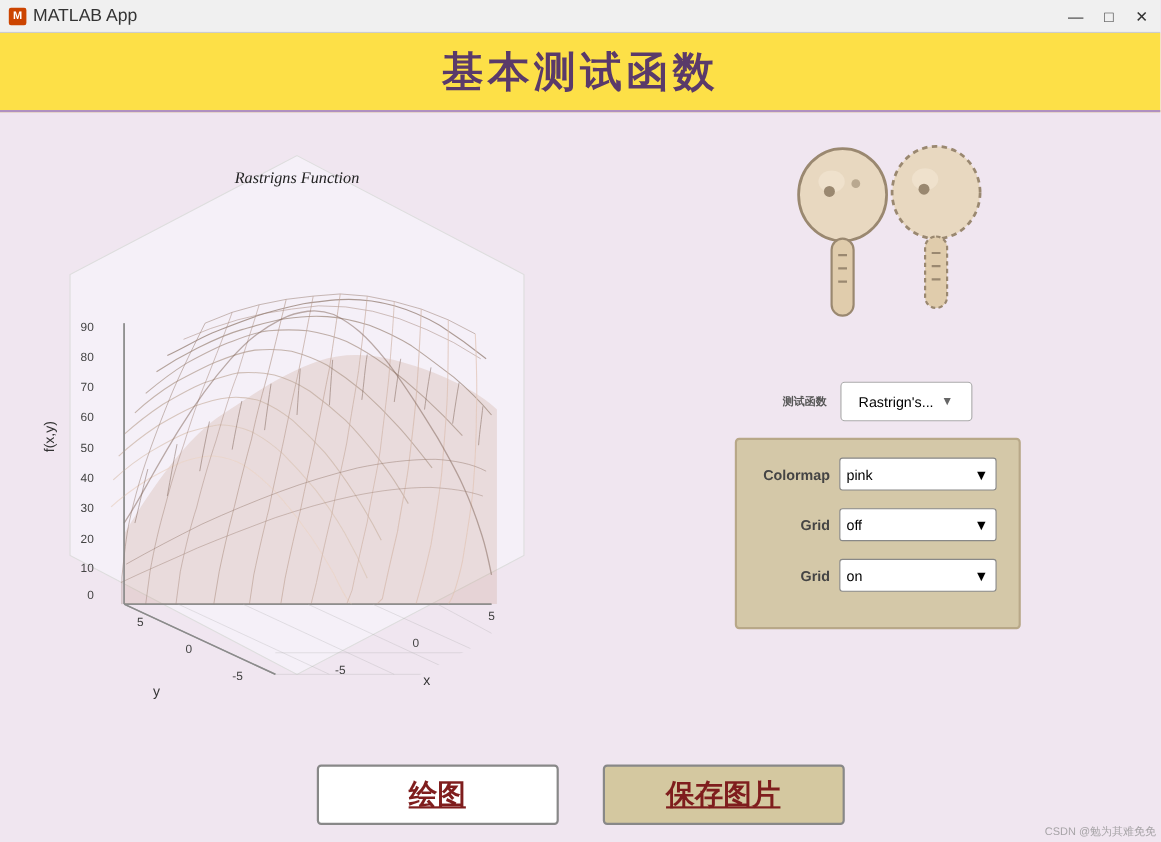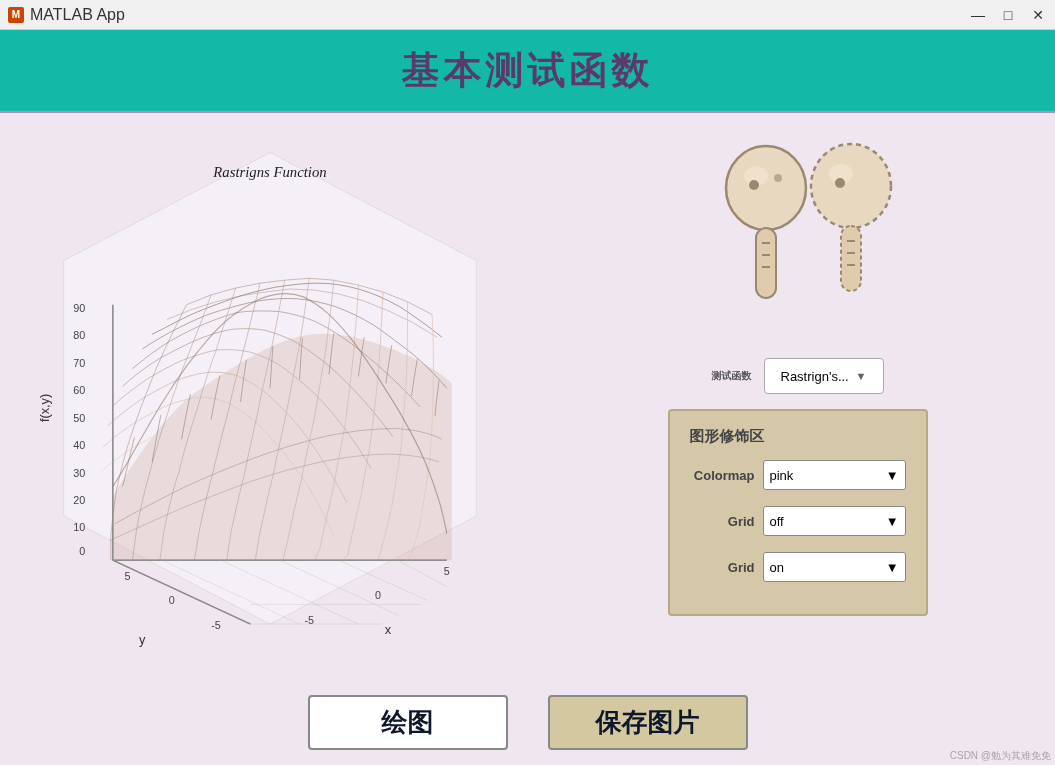--- a/index.html
+++ b/index.html
@@ -45,22 +45,22 @@
     .title-bar-btn {
       font-size: 14px;
       color: #333;
       cursor: pointer;
       width: 18px;
       text-align: center;
     }
 
     
     .main-header {
-      background: #14b8a6;
-      height: 83px;
+      background: #fde047;
+      height: 72px;
       display: flex;
       align-items: center;
       justify-content: center;
       border-bottom: 2px solid #b090c0;
     }
     .main-title {
       font-size: 38px;
       font-weight: bold;
       color: #5a3a6a;
       letter-spacing: 4px;
@@ -185,31 +185,32 @@
     
     .bottom-buttons {
       position: absolute;
       bottom: 15px;
       left: 0; right: 0;
       display: flex;
       justify-content: center;
       gap: 40px;
     }
     .btn-plot, .btn-save {
-      width: 200px;
+      width: 220px;
       height: 55px;
       border: 2px solid #888;
       border-radius: 4px;
       font-size: 26px;
       font-weight: bold;
       cursor: pointer;
       display: flex;
       align-items: center;
       justify-content: center;
-      color: #0f172a;
+      color: #7f1d1d;
+      text-decoration: underline;
     }
     .btn-plot {
       background: white;
     }
     .btn-save {
       background: #d4c8a0;
     }
 
     
     .chart-svg {
@@ -416,21 +417,20 @@
     <div class="function-selector">
       <span class="function-label">测试函数</span>
       <div class="function-dropdown">
         <span>Rastrign's...</span>
         <span class="dropdown-arrow">▼</span>
       </div>
     </div>
 
 
     <div class="decoration-box">
-      <div class="decoration-title">图形修饰区</div>
 
       <div class="decoration-row">
         <span class="decoration-row-label">Colormap</span>
         <div class="decoration-select">
           <span>pink</span>
           <span>▼</span>
         </div>
       </div>
 
       <div class="decoration-row">

